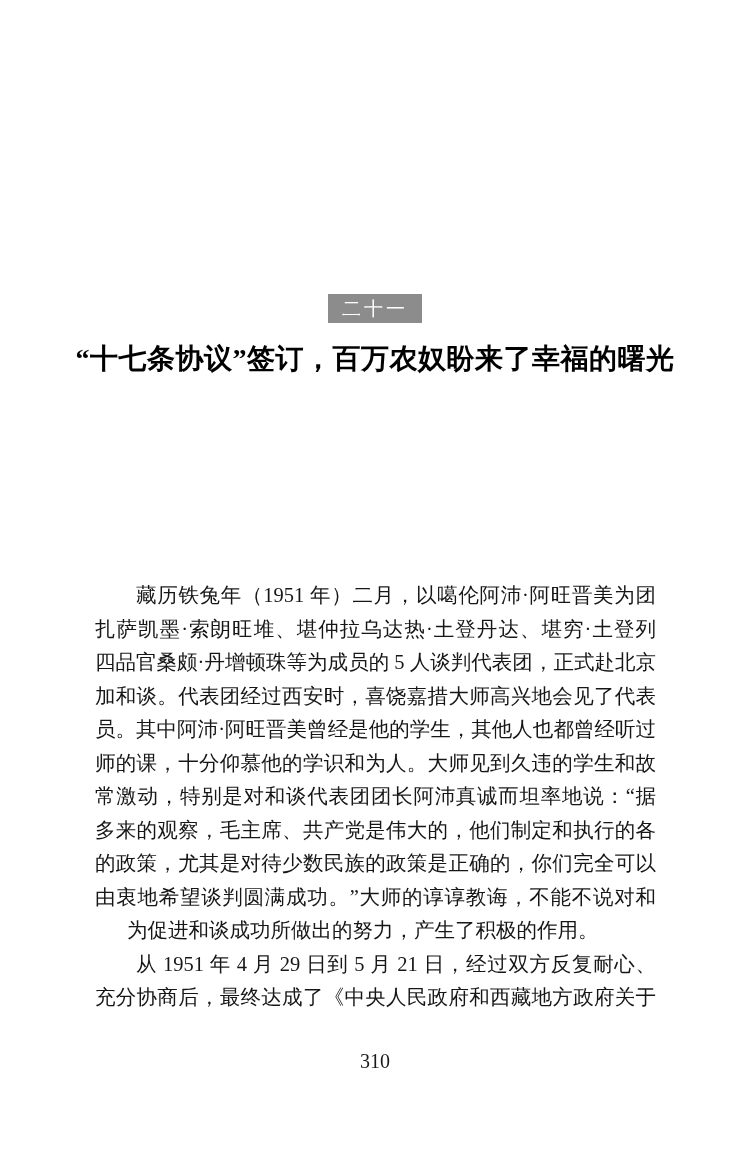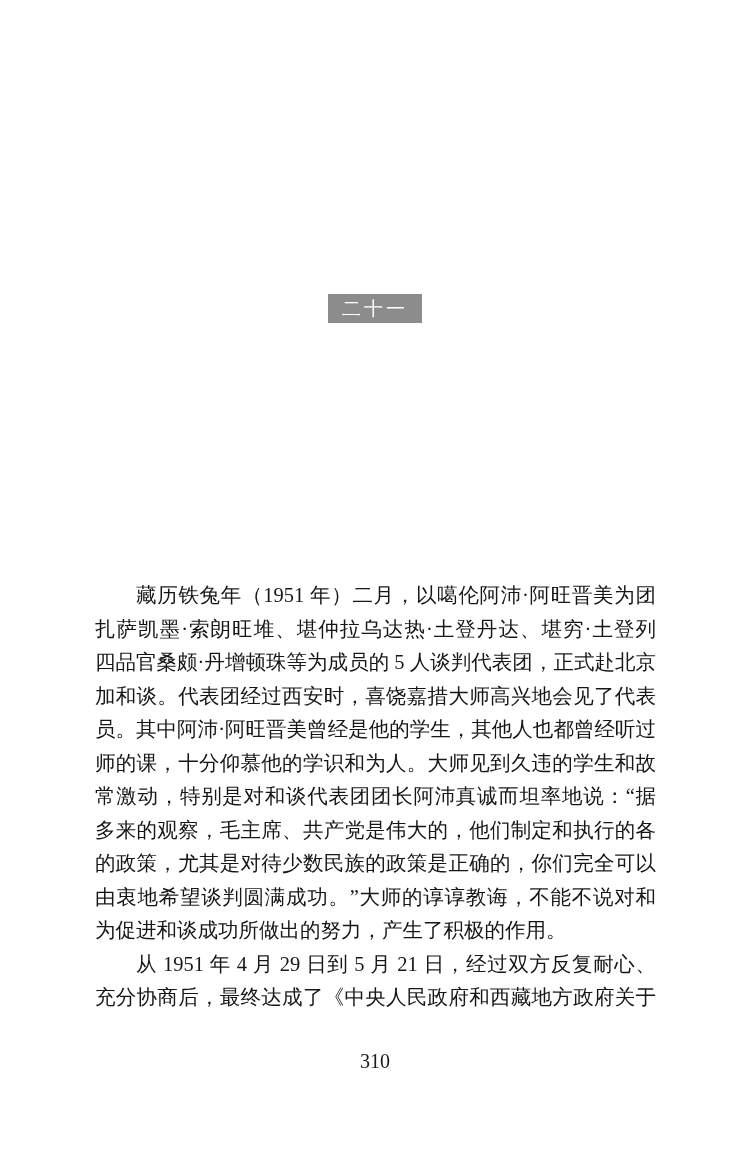--- a/index.html
+++ b/index.html
@@ -57,38 +57,40 @@
     line-height: 33.5px;
     overflow: hidden;
     text-align: justify;
     text-align-last: justify;
   }
   .body-line.indent {
     text-indent: 2em;
   }
   .body-line.para-end {
     text-align-last: left;
+    margin-left: 32px;
   }
   .page-number {
     position: absolute;
     top: 1050px;
     left: 0;
     width: 100%;
     text-align: center;
     font-size: 20px;
     color: #1a1a1a;
   }
 </style>
 </head>
 <body>
 
 <div class="page">
 
   <div class="chapter-badge">二十一</div>
 
+  <h1 class="chapter-title">“十七条协议”签订，百万农奴盼来了幸福的曙光</h1>
 
   <div class="body-text">
     <div class="body-line indent">藏历铁兔年（1951 年）二月，以噶伦阿沛·阿旺晋美为团长，</div>
     <div class="body-line">扎萨凯墨·索朗旺堆、堪仲拉乌达热·土登丹达、堪穷·土登列门、</div>
     <div class="body-line">四品官桑颇·丹增顿珠等为成员的 5 人谈判代表团，正式赴北京参</div>
     <div class="body-line">加和谈。代表团经过西安时，喜饶嘉措大师高兴地会见了代表团成</div>
     <div class="body-line">员。其中阿沛·阿旺晋美曾经是他的学生，其他人也都曾经听过大</div>
     <div class="body-line">师的课，十分仰慕他的学识和为人。大师见到久违的学生和故友非</div>
     <div class="body-line">常激动，特别是对和谈代表团团长阿沛真诚而坦率地说：“据我一年</div>
     <div class="body-line">多来的观察，毛主席、共产党是伟大的，他们制定和执行的各方面</div>

